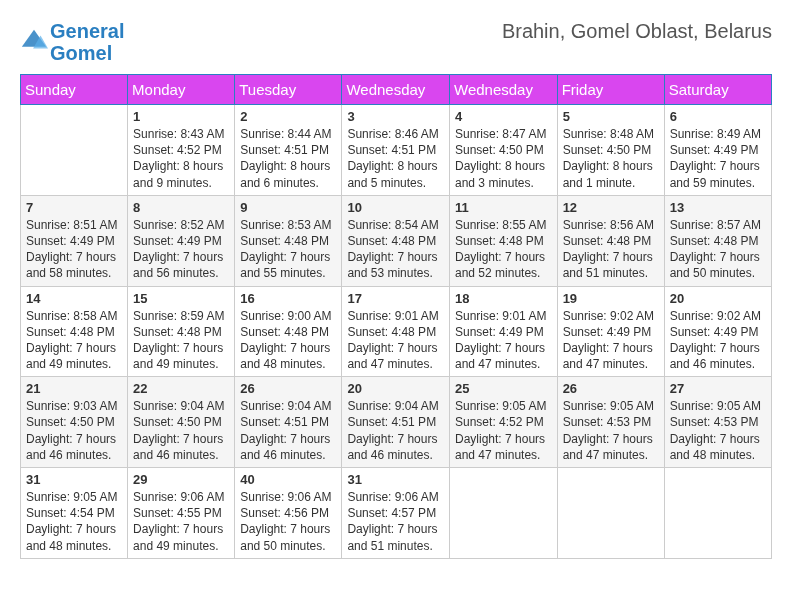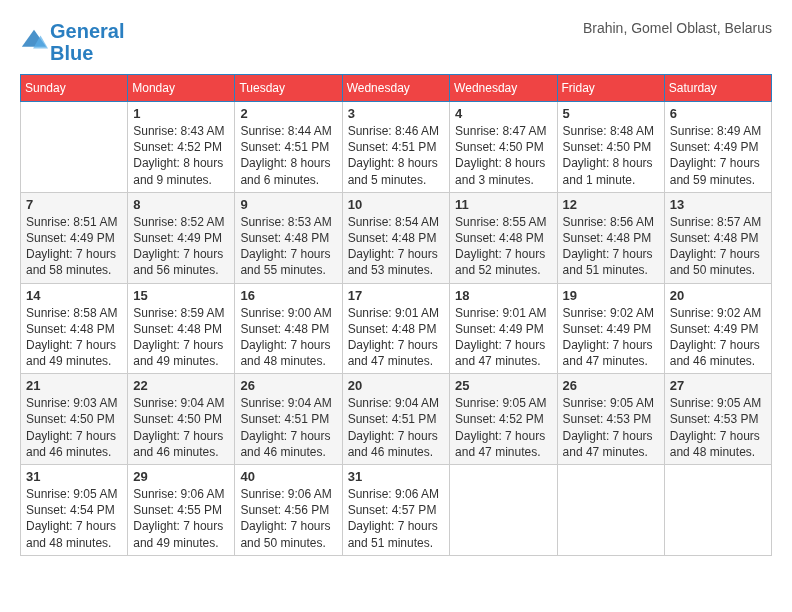--- a/index.html
+++ b/index.html
@@ -38,34 +38,34 @@
     }
     .title-block {
       text-align: right;
     }
     .month-title {
       font-size: 32px;
       font-weight: bold;
       color: #333;
     }
     .subtitle {
-      font-size: 14px;
+      font-size: 20px;
       color: #555;
     }
     table {
       width: 100%;
       border-collapse: collapse;
       font-size: 11px;
     }
     thead tr th {
-      background-color: #ef4444;
+      background-color: #d946ef;
       color: #fff;
       padding: 6px 4px;
       text-align: left;
-      font-size: 12px;
+      font-size: 15px;
       font-weight: normal;
       border: 1px solid #2a7fc1;
     }
     tbody tr td {
       border: 1px solid #ccc;
       vertical-align: top;
       padding: 4px 5px;
       min-height: 70px;
       height: 90px;
       width: 108px;
@@ -96,21 +96,21 @@
 <body>
 
 <div class="header">
   <div class="logo">
     <svg class="logo-icon" viewBox="0 0 30 30" width="36" height="36">
       <polygon points="15,2 28,20 2,20" fill="#2a7fc1" opacity="0.85"></polygon>
       <polygon points="22,8 30,22 14,22" fill="#5aafea" opacity="0.7"></polygon>
     </svg>
     <div class="logo-text">
       <div><span>General</span></div>
-      <div><span style="color:#2a7fc1">Blue</span></div>
+      <div><span style="color:#2a7fc1">Gomel</span></div>
     </div>
   </div>
   <div class="title-block">
     <div class="subtitle">Brahin, Gomel Oblast, Belarus</div>
   </div>
 </div>
 
 <table>
   <thead>
     <tr>

